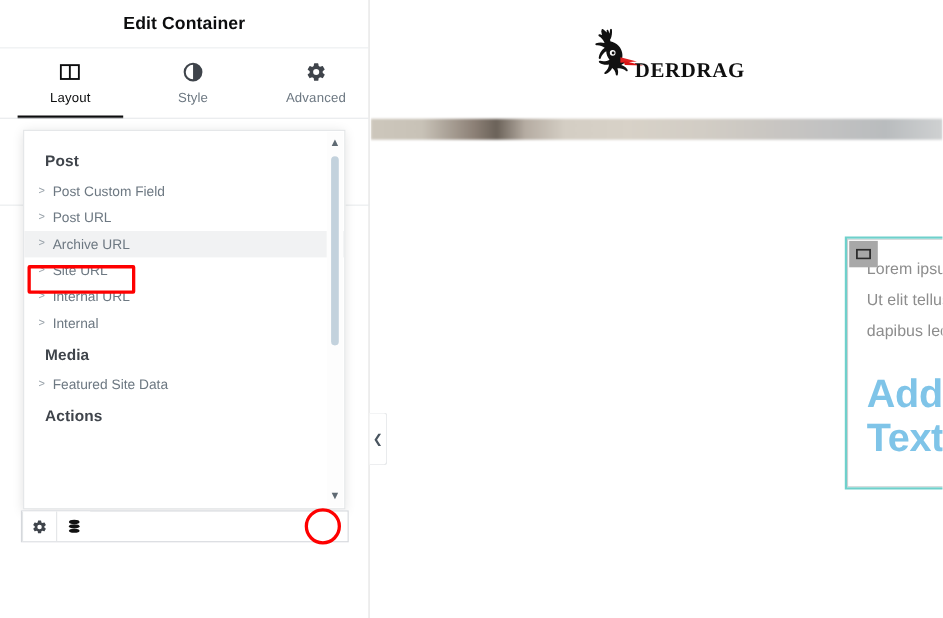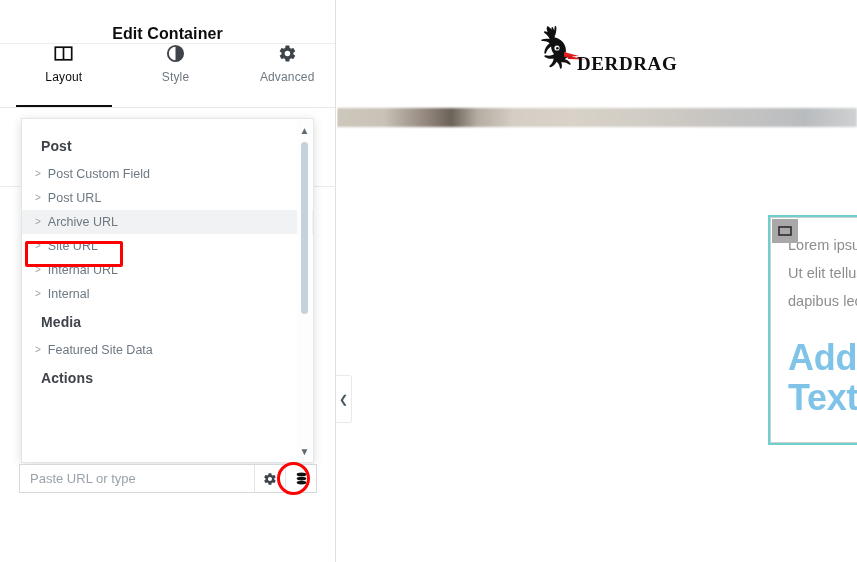--- a/index.html
+++ b/index.html
@@ -14,37 +14,37 @@
   
   #editor-panel {
     position: absolute; left: 0; top: 0;
     width: 336px; height: 562px;
     background: #ffffff;
     border-right: 1px solid #e0e0e0;
   }
 
   #panel-header {
     height: 44px;
-    display: flex; align-items: flex-end; justify-content: center;
+    display: flex; align-items: center; justify-content: center;
     border-bottom: 1px solid #eceeef;
   }
   #panel-title {
     font-size: 16px; font-weight: bold; color: #0c0d0e;
     letter-spacing: .1px;
   }
 
   #tabs-row {
     height: 64px;
     display: flex; align-items: stretch;
     position: relative;
   }
   .tab {
     flex: 1 1 0;
     display: flex; flex-direction: column;
-    align-items: center; justify-content: flex-start;
+    align-items: center; justify-content: center;
     gap: 7px;
     cursor: pointer;
     position: relative;
     margin-left: 16px;
   }
   .tab-icon { height: 19px; display: flex; align-items: center; justify-content: center; }
   .tab-label { font-size: 12px; color: #6d7882; letter-spacing: .15px; }
   .tab.active .tab-label { color: #0c0d0e; }
   .tab.active::after {
     content: ""; position: absolute; left: 0; right: 0; bottom: 0;
@@ -331,21 +331,20 @@
       <div id="dd-scrollbar">
         <div id="dd-sb-up">▲</div>
         <div id="dd-sb-thumb"></div>
         <div id="dd-sb-down">▼</div>
       </div>
     </div>
 
     <div id="archive-url-annotation"></div>
 
     <div id="url-row">
-      <input id="url-input" type="text" placeholder="Paste URL or type" style="">
       <div class="url-btn">
         <svg width="14" height="14" viewBox="0 0 24 24" fill="#3f444b">
           <path d="M19.4 13c.04-.32.06-.66.06-1s-.02-.68-.07-1l2.11-1.63c.19-.15.24-.42.12-.64l-2-3.46a.5.5 0 0 0-.61-.22l-2.49 1a7.3 7.3 0 0 0-1.73-1l-.38-2.65A.49.49 0 0 0 13.92 2h-4a.49.49 0 0 0-.48.42l-.38 2.65c-.63.26-1.2.6-1.73 1l-2.49-1a.5.5 0 0 0-.61.22l-2 3.46c-.12.22-.07.49.12.64L4.46 11c-.05.32-.07.66-.07 1s.02.68.07 1l-2.11 1.63c-.19.15-.24.42-.12.64l2 3.46c.12.22.39.3.61.22l2.49-1c.52.4 1.1.74 1.73 1l.38 2.65c.04.24.24.42.48.42h4c.24 0 .44-.18.48-.42l.38-2.65c.63-.26 1.2-.6 1.73-1l2.49 1c.22.08.49 0 .61-.22l2-3.46c.12-.22.07-.49-.12-.64L19.4 13zm-7.48 2.5a3.5 3.5 0 1 1 0-7 3.5 3.5 0 0 1 0 7z"></path>
         </svg>
       </div>
       <div class="url-btn">
         <svg width="15" height="15" viewBox="0 0 20 20">
           <ellipse cx="10" cy="4.6" rx="6.4" ry="2.5" fill="#111111"></ellipse>
           <ellipse cx="10" cy="10" rx="6.4" ry="2.5" fill="#111111"></ellipse>
           <ellipse cx="10" cy="15.4" rx="6.4" ry="2.5" fill="#111111"></ellipse>

